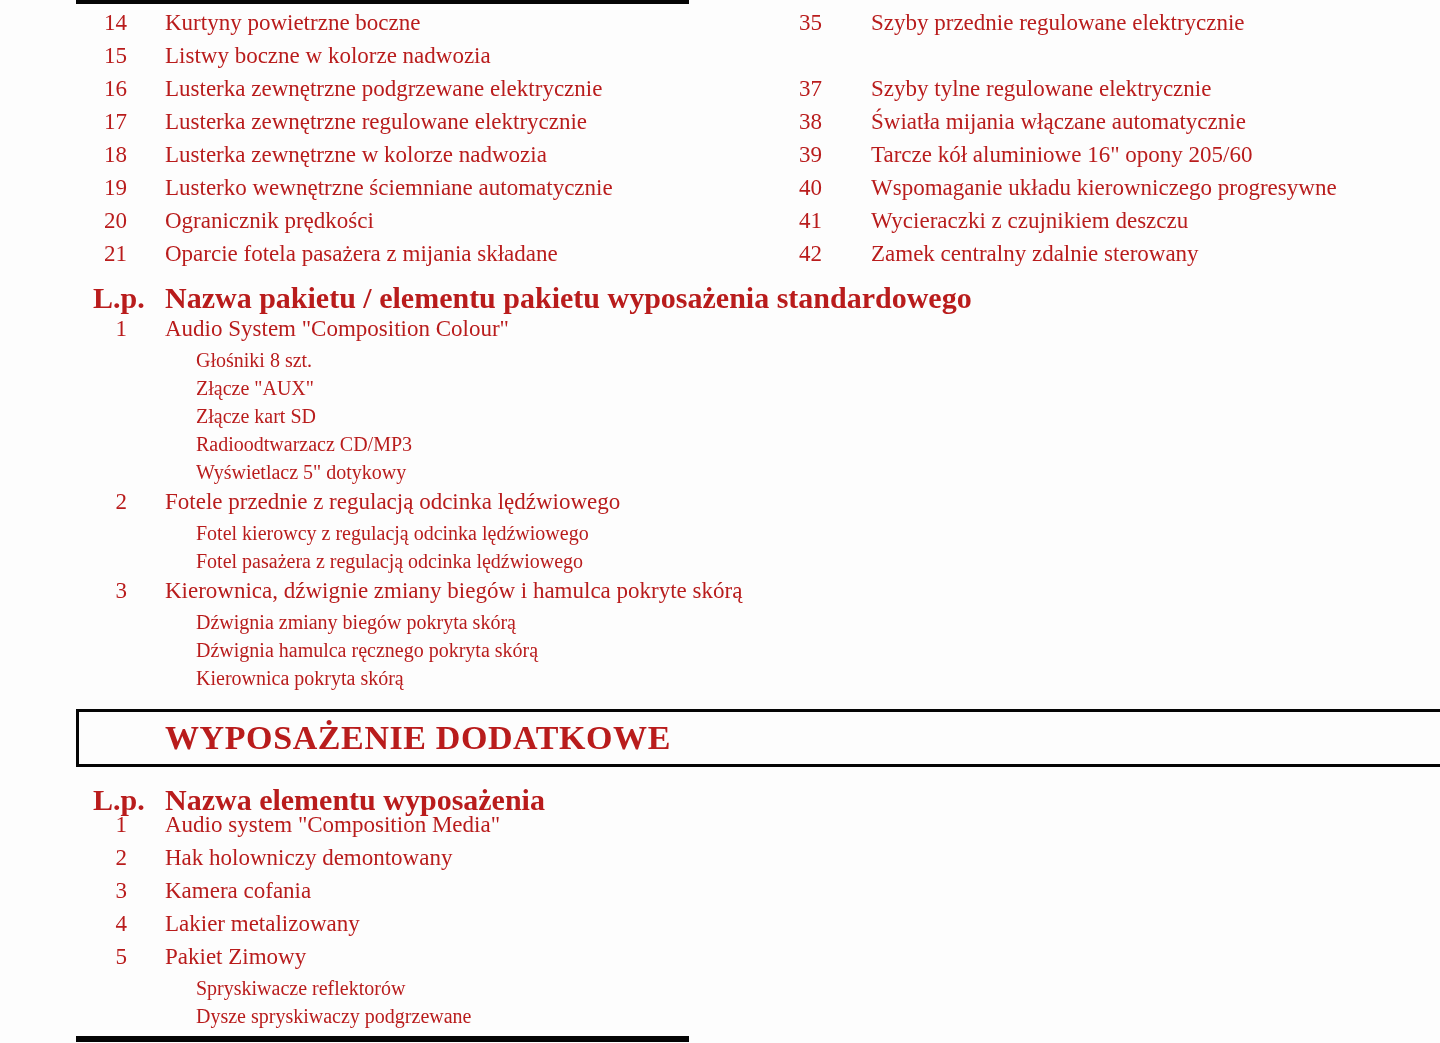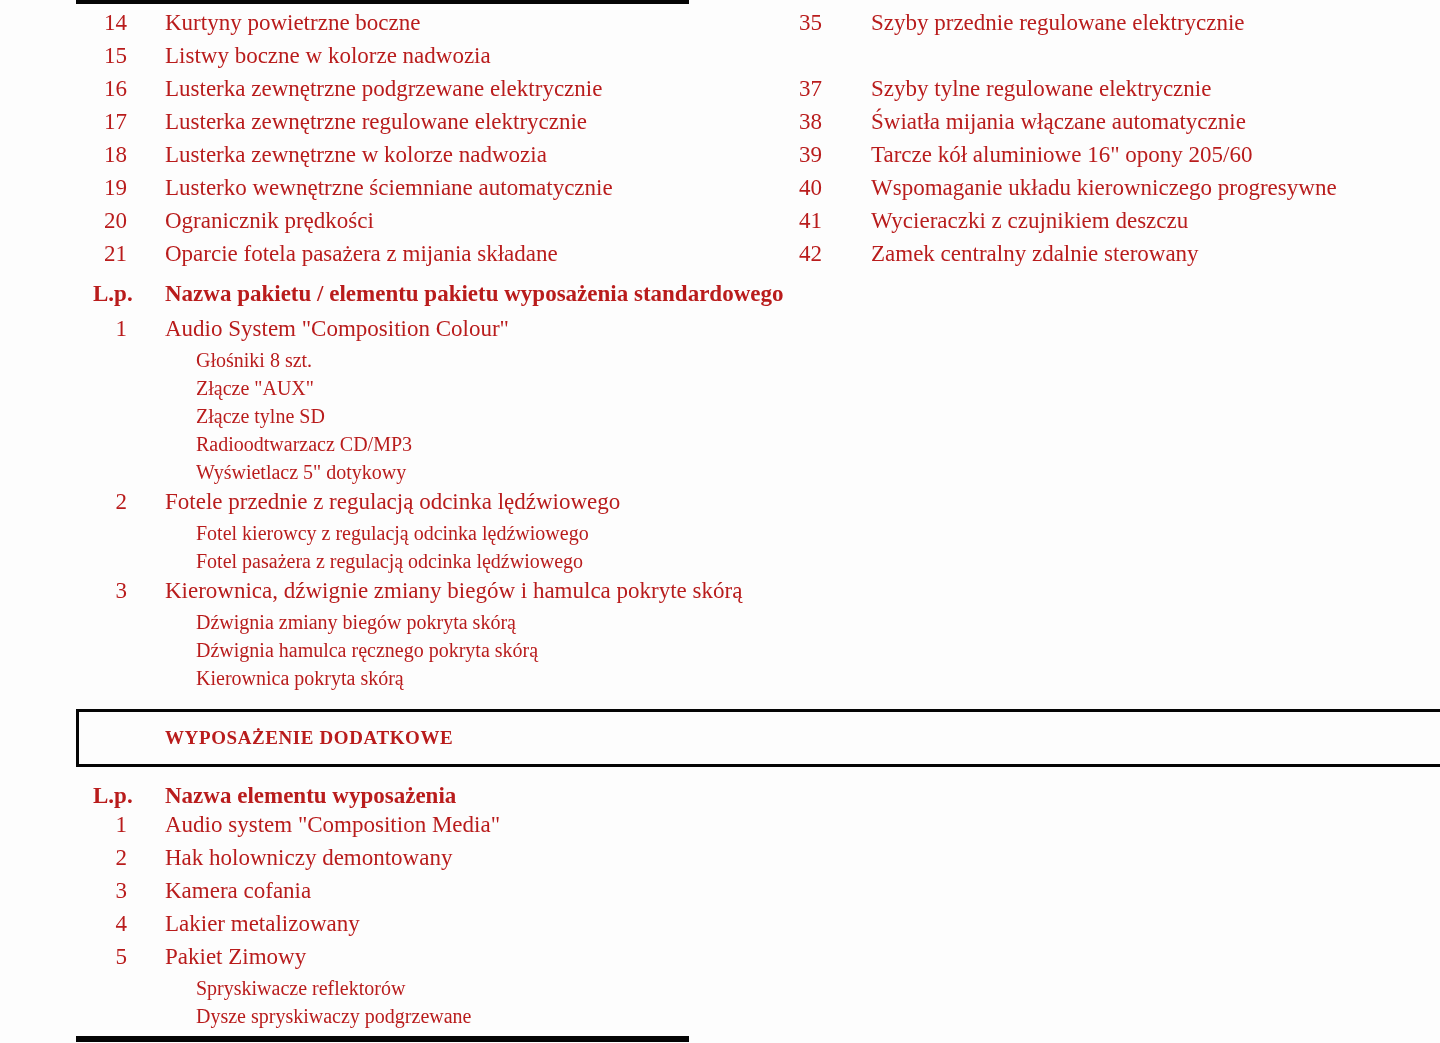--- a/index.html
+++ b/index.html
@@ -21,21 +21,21 @@
   .twocol { position: absolute; top: 10px; left: 0; width: 100%; }
   .tc-row { position: relative; height: 33px; font-size: 23px; }
   .pair { position: absolute; top: 0; display: flex; white-space: nowrap; }
   .pair-left { left: 96px; }
   .pair-right { left: 791px; }
   .num { display: inline-block; width: 31px; text-align: right; flex: none; }
   .pair-left .lbl { margin-left: 38px; }
   .pair-right .lbl { margin-left: 49px; }
 
   
-  .lp-header { position: absolute; left: 0; width: 100%; height: 33px; font-weight: bold; font-size: 23px; }
+  .lp-header { position: absolute; left: 0; width: 100%; height: 33px; font-weight: bold; font-size: 30px; }
   .lp-header .lp { position: absolute; left: 93px; white-space: nowrap; }
   .lp-header .title { position: absolute; left: 165px; white-space: nowrap; }
   .std-header { top: 281px; }
   .add-header { top: 783px; }
 
   
   .list-block { position: absolute; left: 0; width: 100%; }
   .packages { top: 316px; }
   .additional { top: 812px; }
   .main-row { display: flex; height: 33px; font-size: 23px; white-space: nowrap; }
@@ -49,21 +49,21 @@
     left: 76px;
     top: 709px;
     width: 1370px; 
     height: 58px;
     border: 3px solid #050505;
     display: flex;
     align-items: center;
   }
   .section-box .title {
     margin-left: 86px;
-    font-size: 19px;
+    font-size: 34px;
     font-weight: bold;
     letter-spacing: 0.6px;
     white-space: nowrap;
   }
 </style>
 </head>
 <body>
 
 <div class="page">
 
@@ -163,21 +163,21 @@
   </div>
 
   <div class="list-block packages">
 
     <div class="main-row">
       <span class="num">1</span>
       <span class="lbl">Audio System "Composition Colour"</span>
     </div>
     <div class="sub">Głośniki 8 szt.</div>
     <div class="sub">Złącze "AUX"</div>
-    <div class="sub">Złącze tylne SD</div>
+    <div class="sub">Złącze kart SD</div>
     <div class="sub">Radioodtwarzacz CD/MP3</div>
     <div class="sub">Wyświetlacz 5" dotykowy</div>
 
     <div class="main-row">
       <span class="num">2</span>
       <span class="lbl">Fotele przednie z regulacją odcinka lędźwiowego</span>
     </div>
     <div class="sub">Fotel kierowcy z regulacją odcinka lędźwiowego</div>
     <div class="sub">Fotel pasażera z regulacją odcinka lędźwiowego</div>
 

